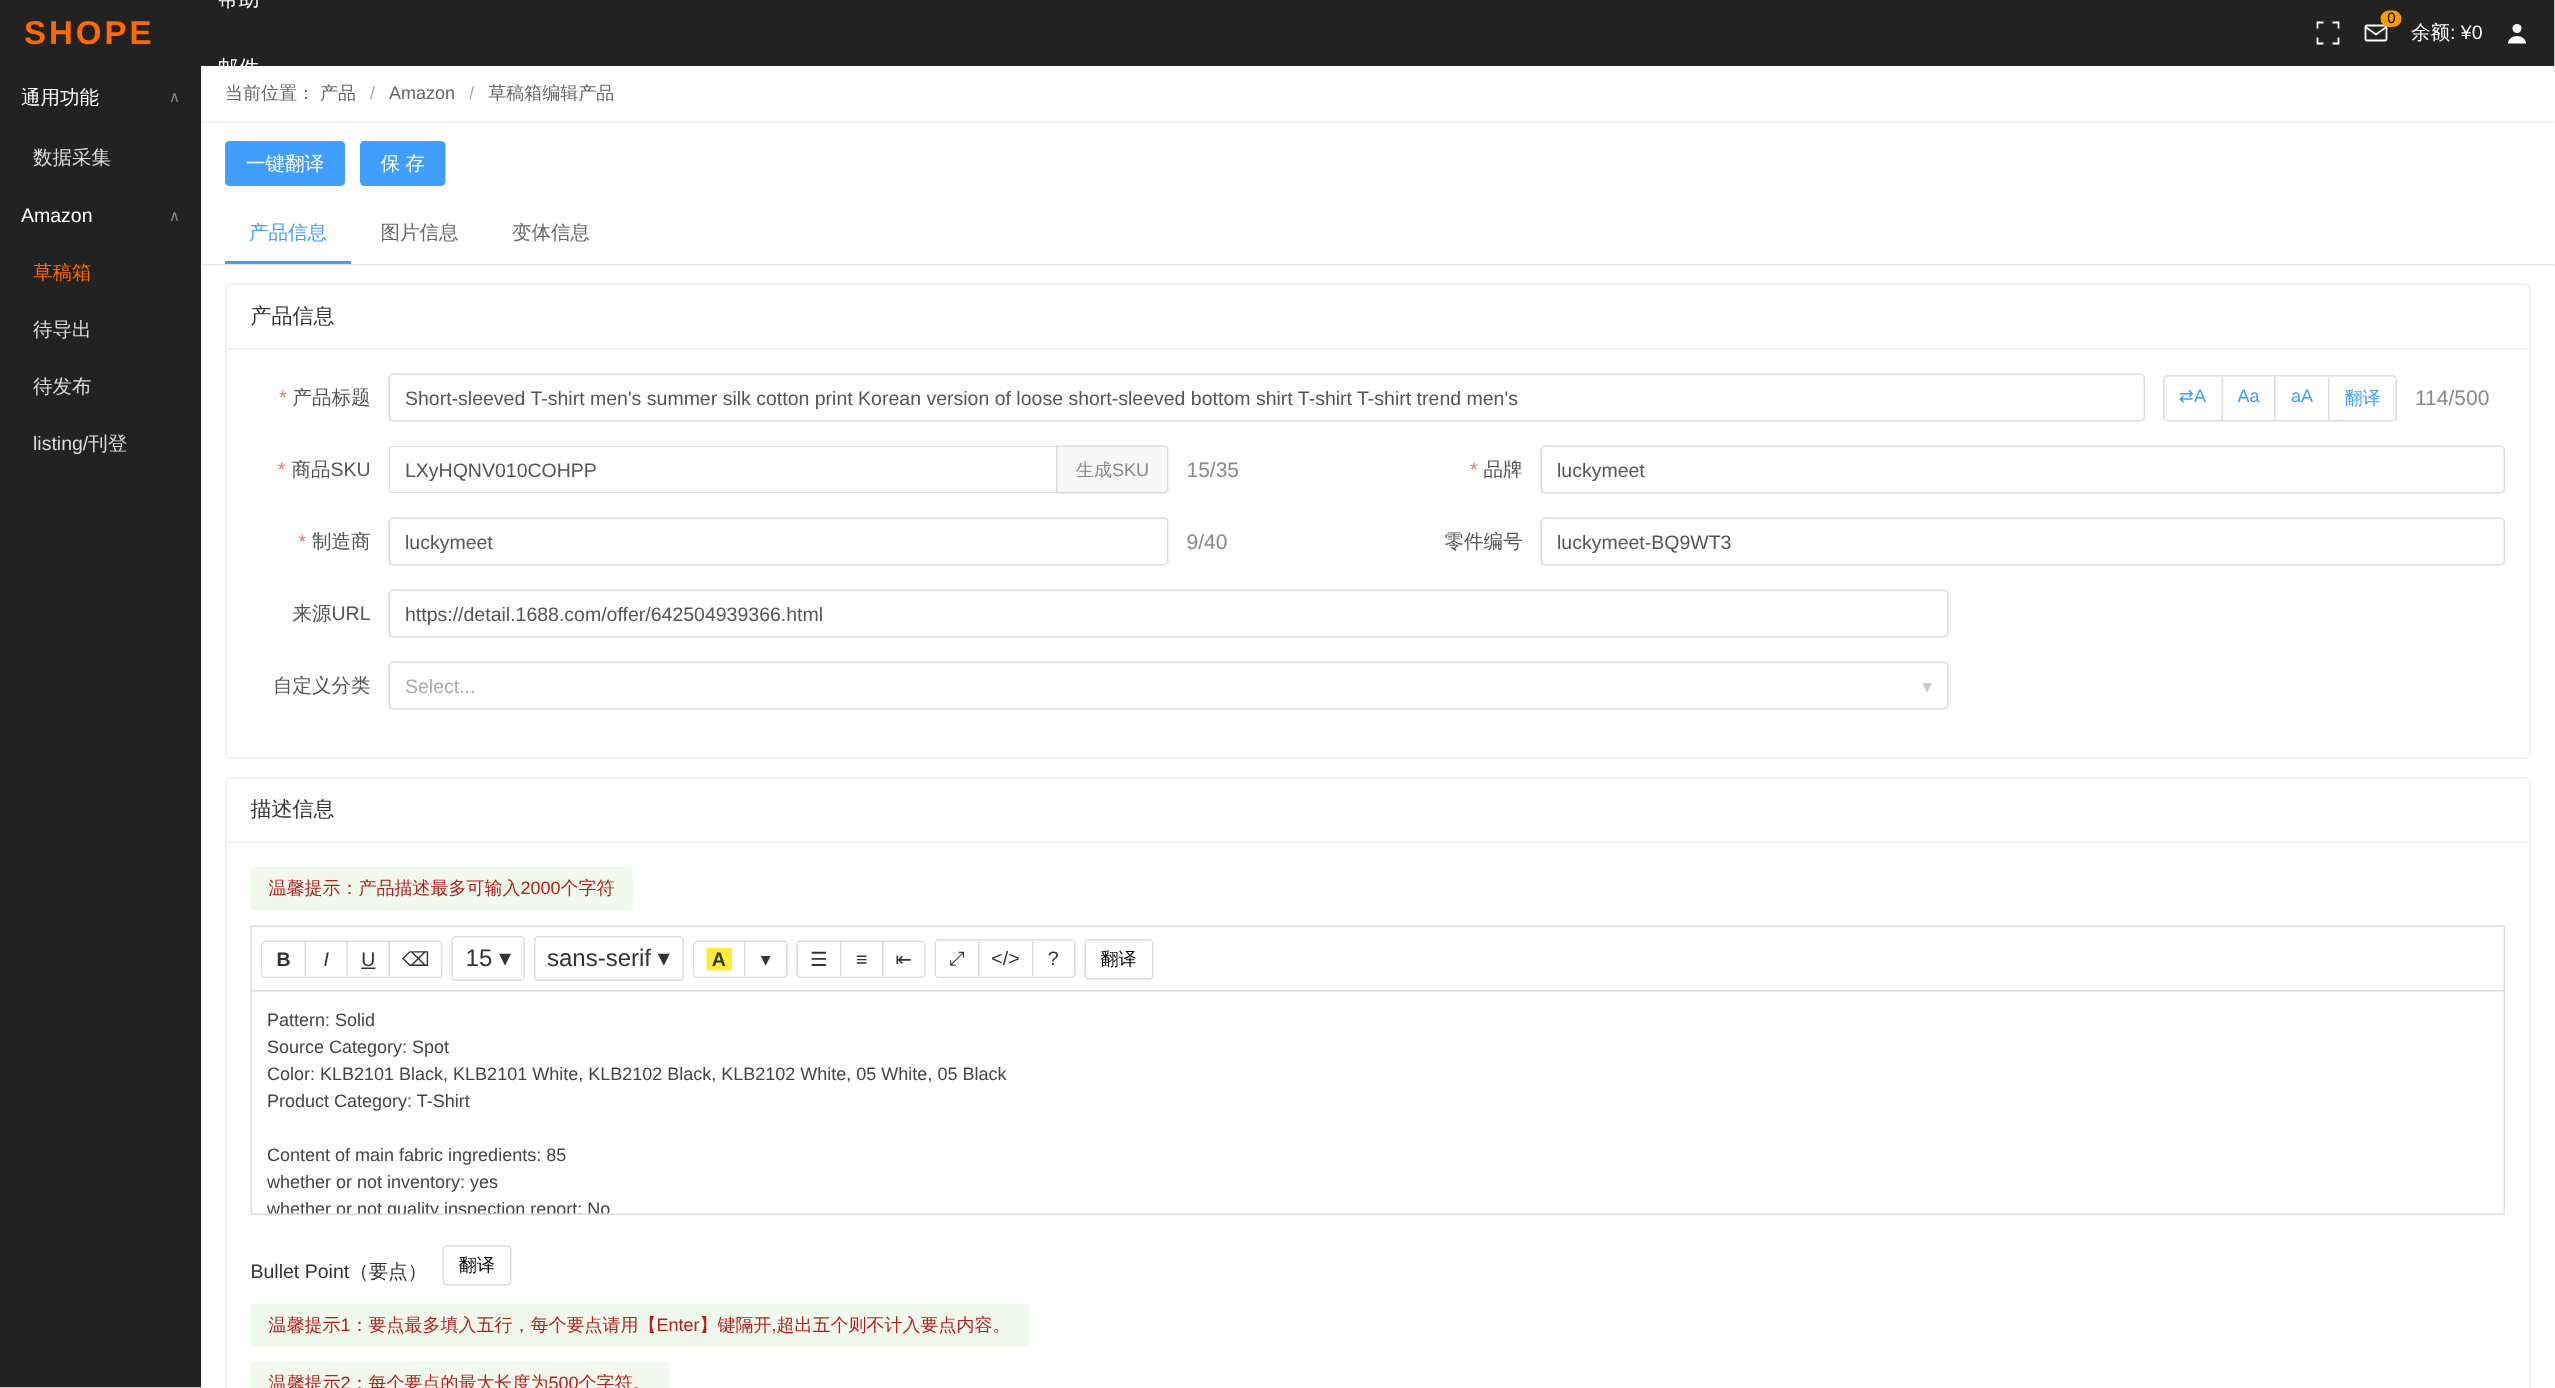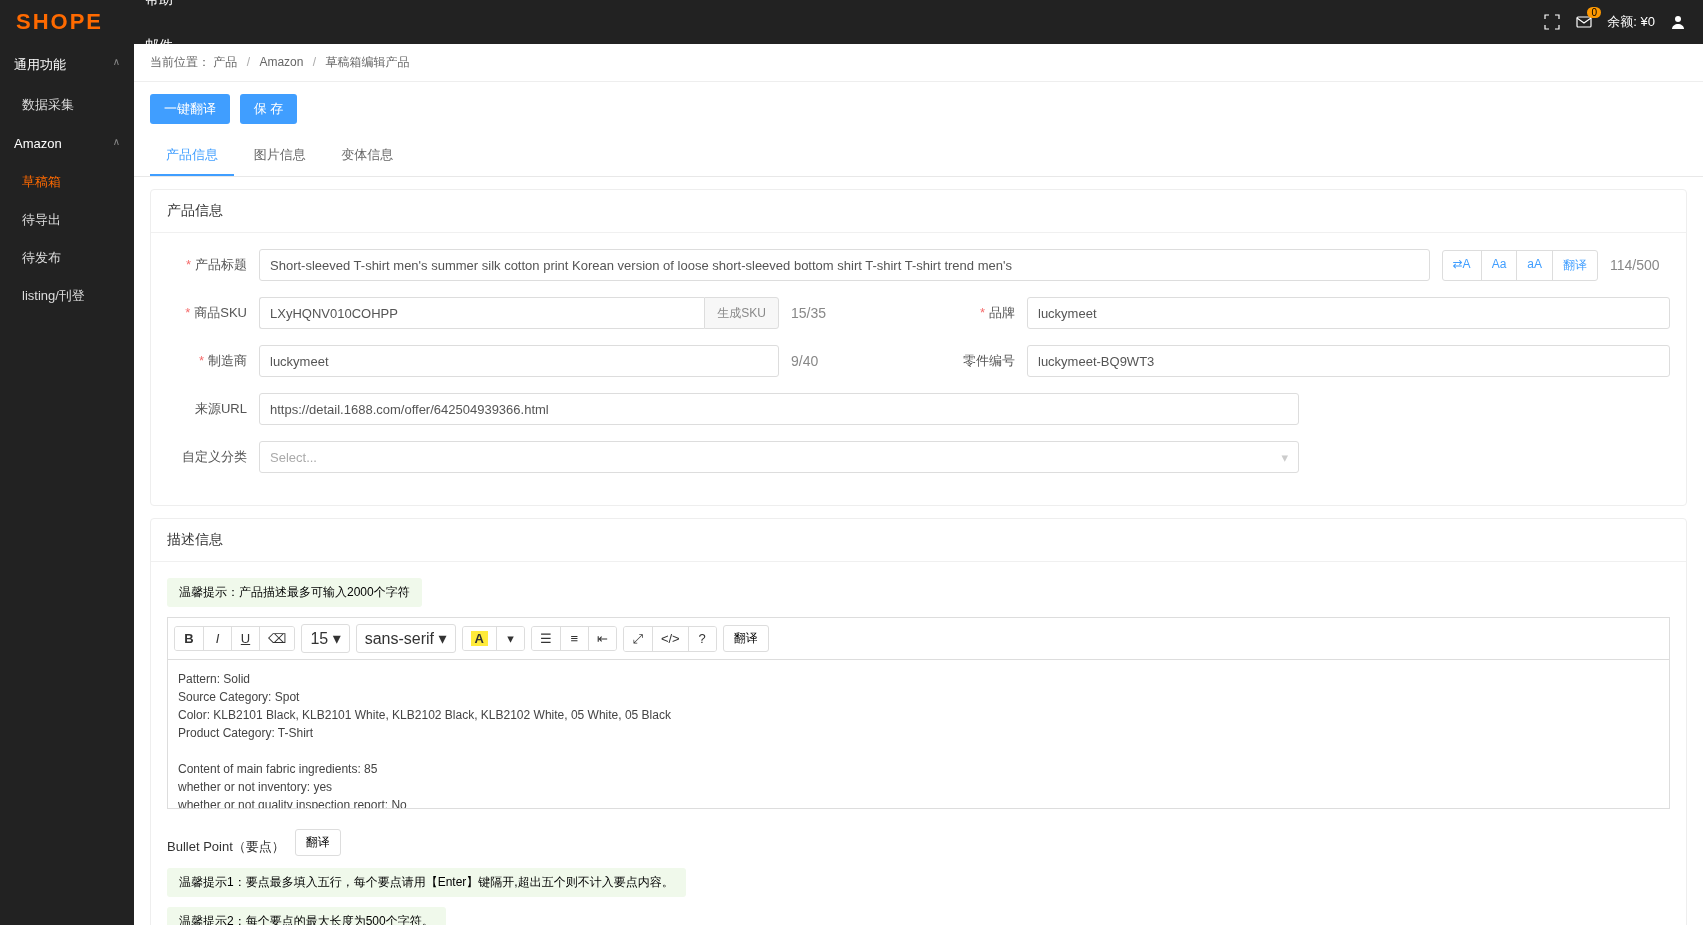--- a/index.html
+++ b/index.html
@@ -9,21 +9,21 @@
     .logo { color: #ff6a00; font-weight: 900; font-size: 22px; letter-spacing: 2px; margin-right: 30px; font-family: Arial, sans-serif; }
     .topnav { display: flex; gap: 4px; flex-direction: column; }
     .topnav a { color: #fff; text-decoration: none; padding: 12px 12px; font-size: 14px; cursor: pointer; }
     .topnav a.active { color: #ff6a00; border-bottom: 2px solid #ff6a00; }
     .top-right { margin-left: auto; display: flex; align-items: center; gap: 14px; font-size: 13px; }
     .top-icon { width: 18px; height: 18px; display: inline-flex; align-items: center; justify-content: center; position: relative; }
     .badge { position: absolute; top: -6px; right: -8px; background: #ff9900; color: #000; border-radius: 8px; font-size: 10px; padding: 0 4px; min-width: 14px; text-align: center; }
     
     .layout { display: flex; height: calc(100vh - 44px); }
     .sidebar { width: 134px; background: #222; color: #ccc; overflow-y: auto; flex-shrink: 0; }
-    .side-group { padding: 12px 14px; display: flex; justify-content: space-between; cursor: pointer; color: #fff; }
+    .side-group { padding: 12px 14px; display: flex; justify-content: space-between; align-items: center; cursor: pointer; color: #fff; }
     .side-item { padding: 10px 14px 10px 22px; cursor: pointer; color: #ddd; font-size: 13px; }
     .side-item.active { color: #ff6a00; }
     .chev { font-size: 10px; color: #888; }
     
     .main { flex: 1; overflow-y: auto; background: #fff; }
     .breadcrumb { padding: 10px 16px; font-size: 12px; color: #666; border-bottom: 1px solid #eee; }
     .breadcrumb .sep { color: #aaa; margin: 0 6px; }
     
     .actionbar { padding: 12px 16px; }
     .btn { display: inline-block; padding: 6px 14px; border-radius: 3px; cursor: pointer; font-size: 13px; border: none; margin-right: 6px; }
@@ -43,21 +43,21 @@
     .input { flex: 1; height: 32px; padding: 0 10px; border: 1px solid #ddd; border-radius: 3px; font-size: 13px; color: #555; }
     .input-group { display: flex; flex: 1; }
     .input-group .input { border-radius: 3px 0 0 3px; border-right: none; }
     .input-addon { padding: 0 12px; height: 32px; line-height: 30px; border: 1px solid #ddd; background: #f7f7f7; color: #888; border-radius: 0 3px 3px 0; cursor: pointer; font-size: 12px; }
     .count { color: #888; font-size: 14px; width: 60px; }
     .toolbar-icons { display: flex; border: 1px solid #ddd; border-radius: 3px; overflow: hidden; }
     .ti { padding: 6px 10px; border-left: 1px solid #ddd; cursor: pointer; font-size: 12px; color: #409eff; }
     .ti:first-child { border-left: none; }
     .select { flex: 1; height: 32px; padding: 0 10px; border: 1px solid #ddd; border-radius: 3px; font-size: 13px; color: #aaa; background: #fff; display: flex; align-items: center; justify-content: space-between; }
     
-    .hint { display: inline-block; background: #f0f9eb; color: #000000; padding: 6px 12px; border-radius: 3px; font-size: 12px; margin-bottom: 10px; }
+    .hint { display: inline-block; background: #f0f9eb; color: #b91c1c; padding: 6px 12px; border-radius: 3px; font-size: 12px; margin-bottom: 10px; }
     
     .editor-toolbar { border: 1px solid #ddd; border-bottom: none; padding: 6px; display: flex; gap: 6px; align-items: center; }
     .eb-group { display: flex; border: 1px solid #ddd; border-radius: 3px; overflow: hidden; }
     .eb-btn { padding: 4px 8px; cursor: pointer; font-size: 13px; border-left: 1px solid #ddd; background: #fff; min-width: 28px; text-align: center; }
     .eb-btn:first-child { border-left: none; }
     .eb-select { border: 1px solid #ddd; padding: 4px 8px; border-radius: 3px; font-size: 16px; background: #fff; }
     .color-a { background: #ffeb3b; padding: 0 4px; font-weight: bold; }
     .editor-body { border: 1px solid #ddd; min-height: 150px; padding: 10px; font-size: 12px; color: #444; line-height: 1.5; white-space: pre-line; overflow: hidden; max-height: 140px; }
     
     .bullet-section { margin-top: 20px; }

